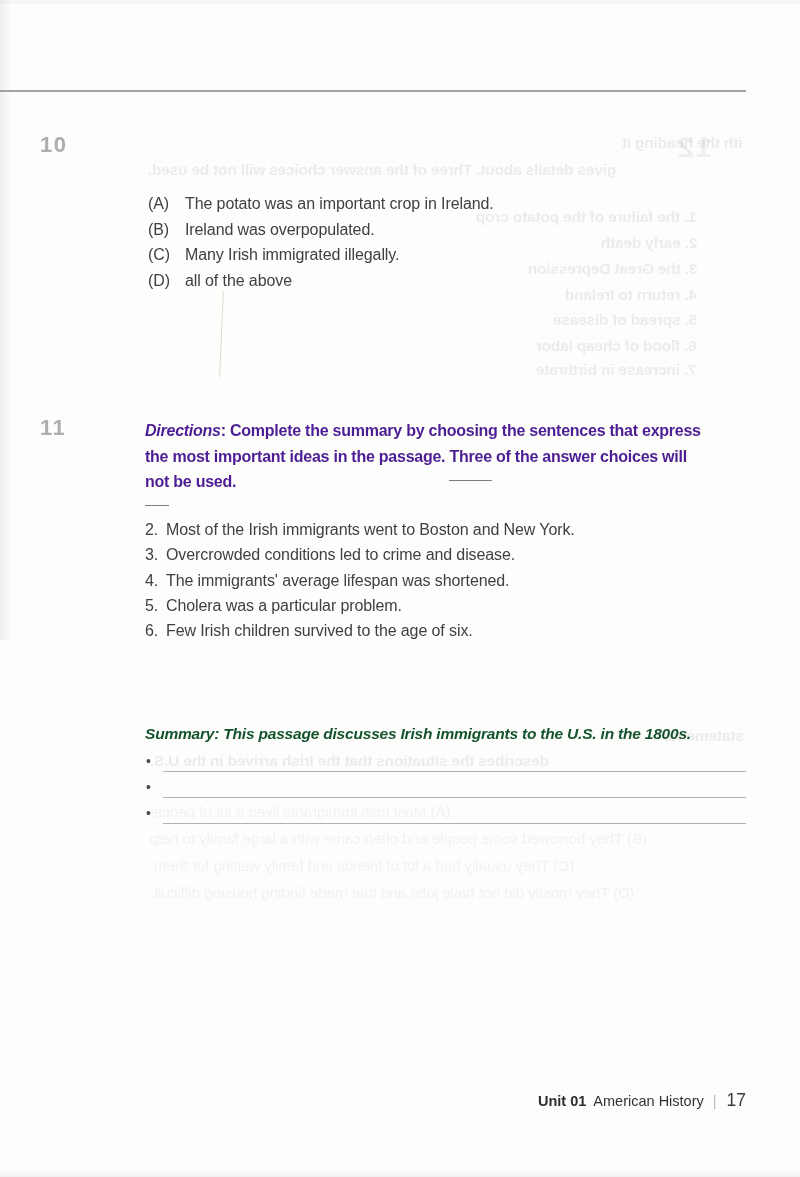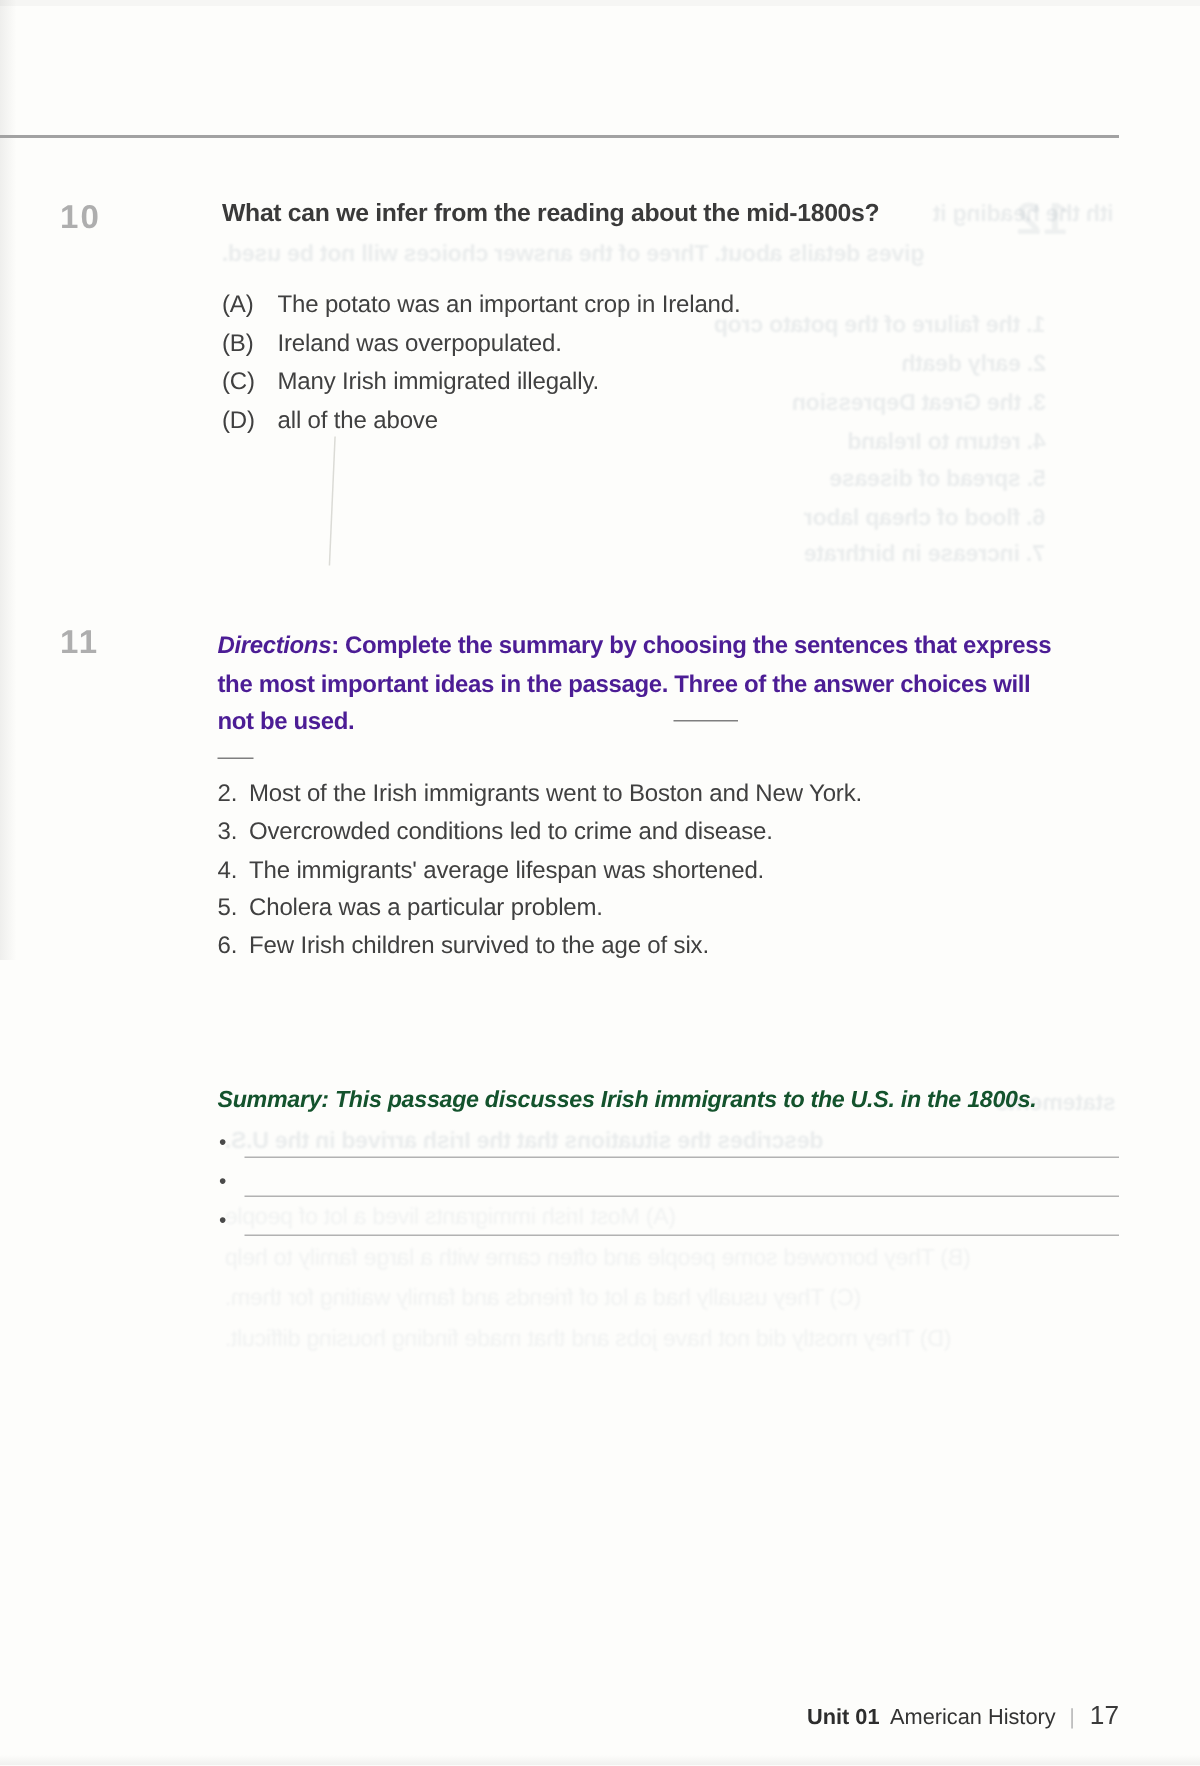--- a/index.html
+++ b/index.html
@@ -48,21 +48,21 @@
 
   .summary-intro {
     position:absolute; left:145px; top:725px; font-size:15.5px; font-style:italic;
     font-weight:700; color:#14532d; letter-spacing:-0.2px; white-space:nowrap;
   }
   .ans-bullet { position:absolute; left:146px; font-size:14px; color:#4a4a4a; }
   .ans-line { position:absolute; left:163px; width:583px; height:16px;
     border-bottom:1px solid #b2b2b2; }
 
   .footer {
-    position:absolute; top:1133px; right:54px; display:flex; align-items:baseline;
+    position:absolute; top:1090px; right:54px; display:flex; align-items:baseline;
     font-size:14.5px; color:#333333; white-space:nowrap;
   }
   .footer .f-unit { font-weight:700; color:#2d2d2d; }
   .footer .f-title { margin-left:7px; }
   .footer .f-sep { margin-left:9px; color:#bdbdbd; font-weight:400; }
   .footer .f-num { margin-left:10px; font-size:17.5px; color:#3a3a3a; }
 
   
   .bleed {
     position:absolute; transform:scaleX(-1); color:#8d9ca8; opacity:0.17;
@@ -95,21 +95,20 @@
   <div class="bleed" style="top:727px; right:56px;">statements</div>
   <div class="bleed" style="top:752px; left:150px;">describes the situations that the Irish arrived in the U.S.</div>
   <div class="bleed faint" style="top:803px; left:150px;">(A) Most Irish immigrants lived a lot of people</div>
   <div class="bleed faint" style="top:830px; left:150px;">(B) They borrowed some people and often came with a large family to help</div>
   <div class="bleed faint" style="top:857px; left:150px;">(C) They usually had a lot of friends and family waiting for them.</div>
   <div class="bleed faint" style="top:884px; left:150px;">(D) They mostly did not have jobs and that made finding housing difficult.</div>
 
   <div class="rule-top"></div>
 
   <div class="qnum" style="top:134px;">10</div>
-  <div class="q10-prompt">What can we infer from the reading about the mid-1800s?</div>
   <div class="options">
     <div>
       <span class="opt-letter">(A)</span><span>The potato was an important crop in Ireland.</span>
     </div>
     <div>
       <span class="opt-letter">(B)</span><span>Ireland was overpopulated.</span>
     </div>
     <div>
       <span class="opt-letter">(C)</span><span>Many Irish immigrated illegally.</span>
     </div>

